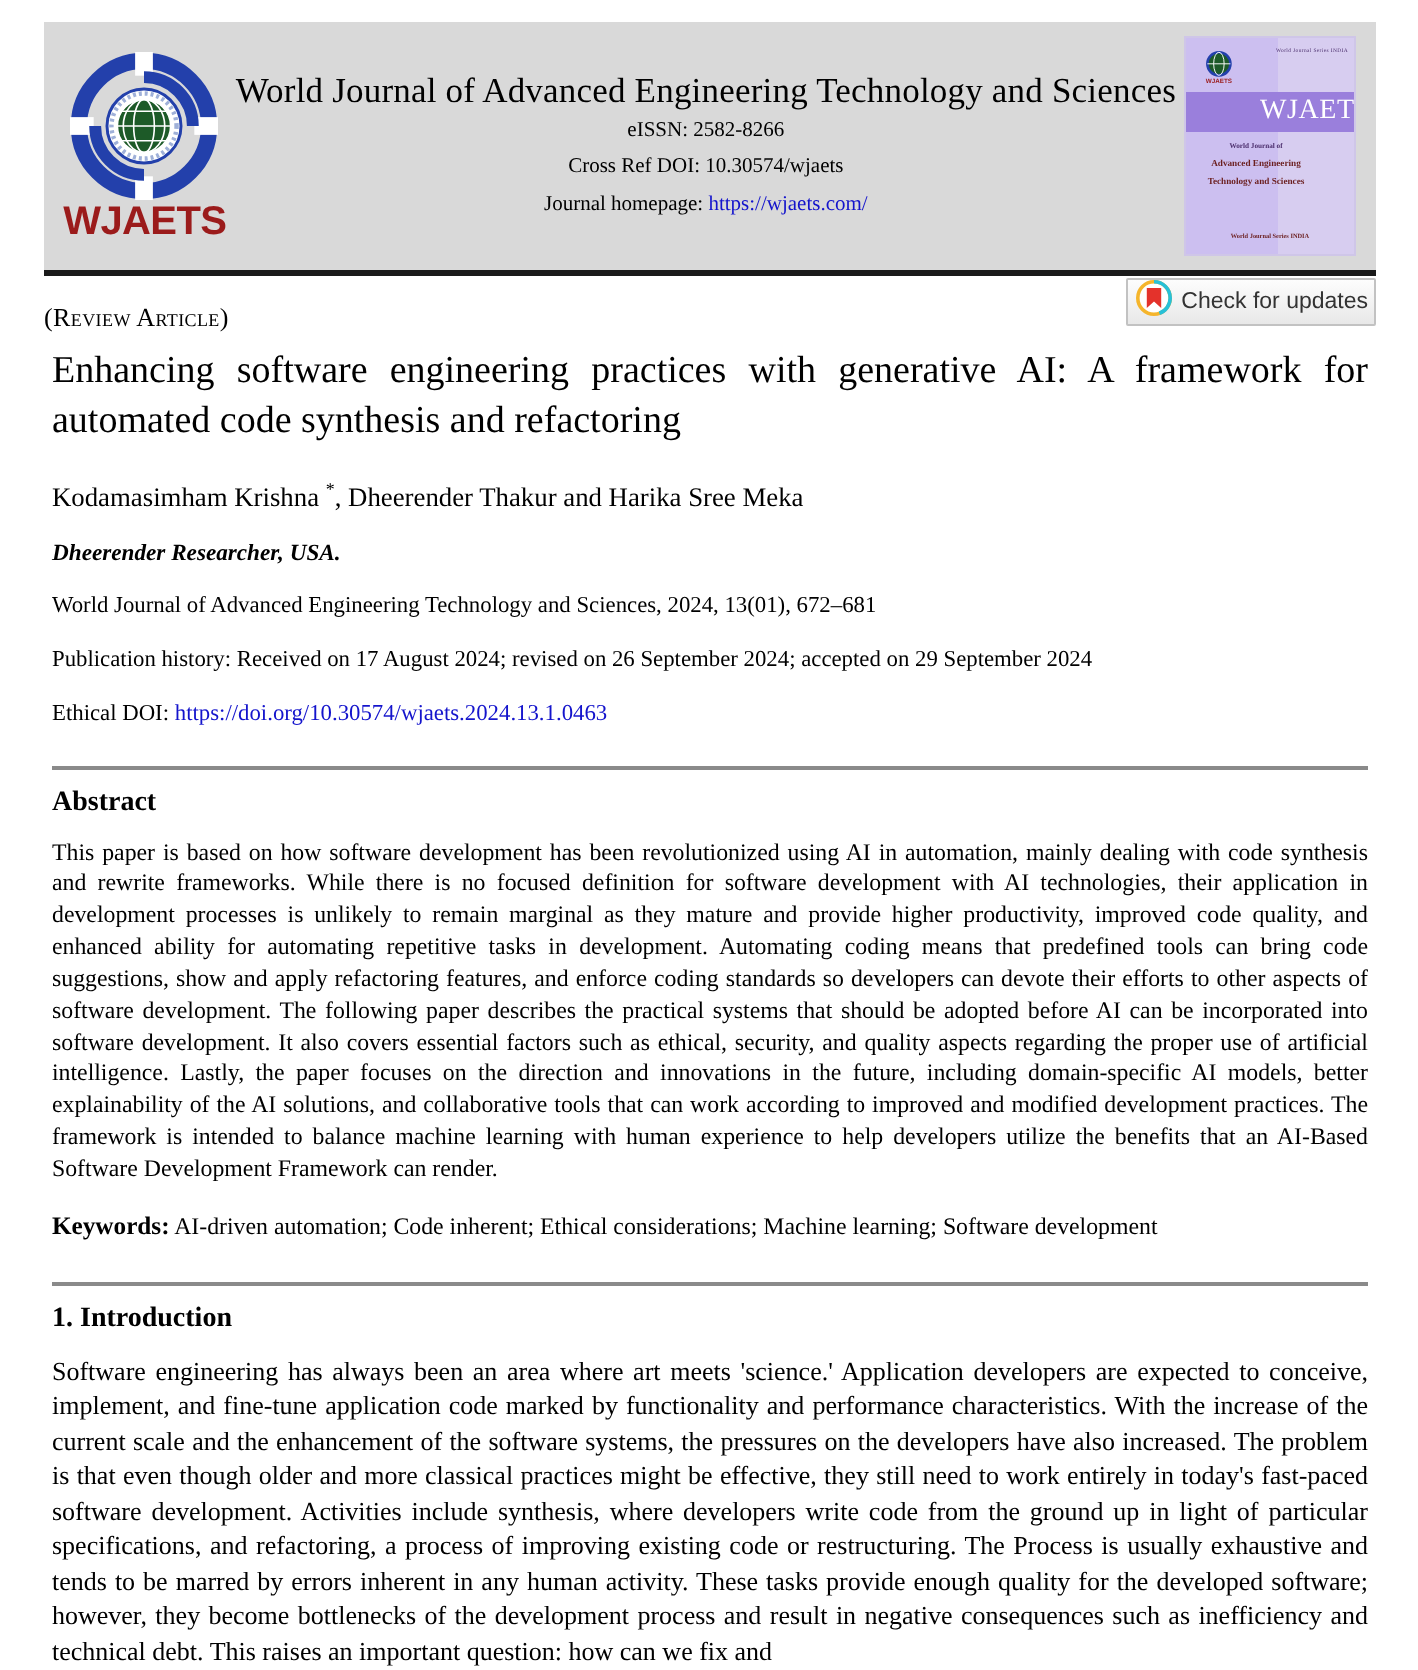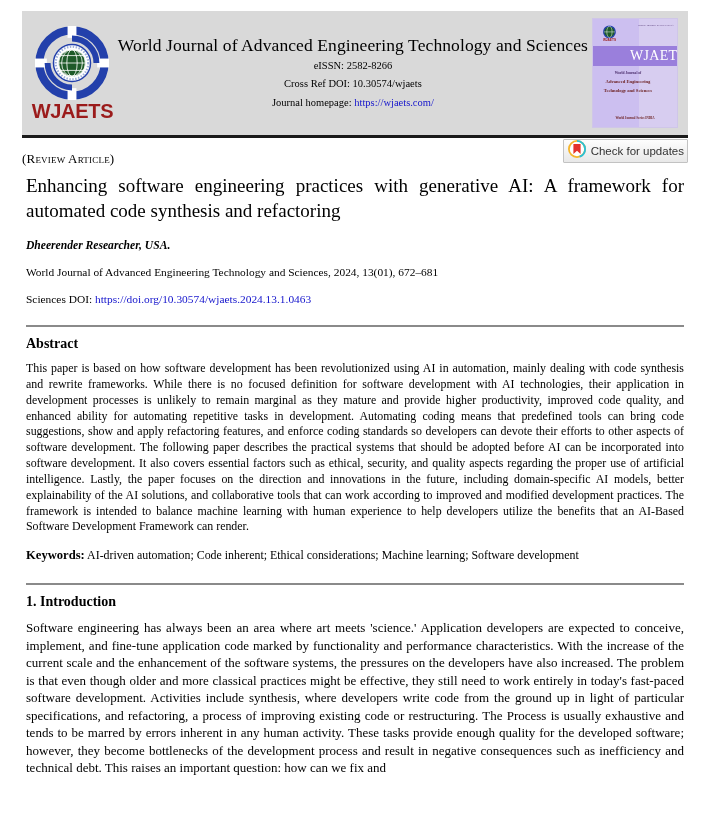--- a/index.html
+++ b/index.html
@@ -345,28 +345,32 @@
         </svg>
       </span>
       <span class="crossmark-label">Check for updates</span>
     </div>
   </div>
 
   <div class="content">
 
     <h1 class="paper-title">Enhancing software engineering practices with generative AI: A framework for automated code synthesis and refactoring</h1>
 
+    <div class="authors">
+      <span>Kodamasimham Krishna <sup>*</sup>, Dheerender Thakur and Harika Sree Meka</span>
+    </div>
 
     <div class="affiliation">Dheerender Researcher, USA.</div>
 
     <div class="citation">World Journal of Advanced Engineering Technology and Sciences, 2024, 13(01), 672–681</div>
 
+    <div class="pubhistory">Publication history: Received on 17 August 2024; revised on 26 September 2024; accepted on 29 September 2024</div>
 
     <div class="doiline">
-      <span>Sciences DOI:</span>
+      <span>Ethical DOI:</span>
       <a class="link" href="#">https://doi.org/10.30574/wjaets.2024.13.1.0463</a>
     </div>
 
     <div class="divider"></div>
 
     <div class="section-head">Abstract</div>
     <p class="abstract-body">This paper is based on how software development has been revolutionized using AI in automation, mainly dealing with code synthesis and rewrite frameworks. While there is no focused definition for software development with AI technologies, their application in development processes is unlikely to remain marginal as they mature and provide higher productivity, improved code quality, and enhanced ability for automating repetitive tasks in development. Automating coding means that predefined tools can bring code suggestions, show and apply refactoring features, and enforce coding standards so developers can devote their efforts to other aspects of software development. The following paper describes the practical systems that should be adopted before AI can be incorporated into software development. It also covers essential factors such as ethical, security, and quality aspects regarding the proper use of artificial intelligence. Lastly, the paper focuses on the direction and innovations in the future, including domain-specific AI models, better explainability of the AI solutions, and collaborative tools that can work according to improved and modified development practices. The framework is intended to balance machine learning with human experience to help developers utilize the benefits that an AI-Based Software Development Framework can render.</p>
 
     <p class="keywords">
       <b>Keywords:</b>

